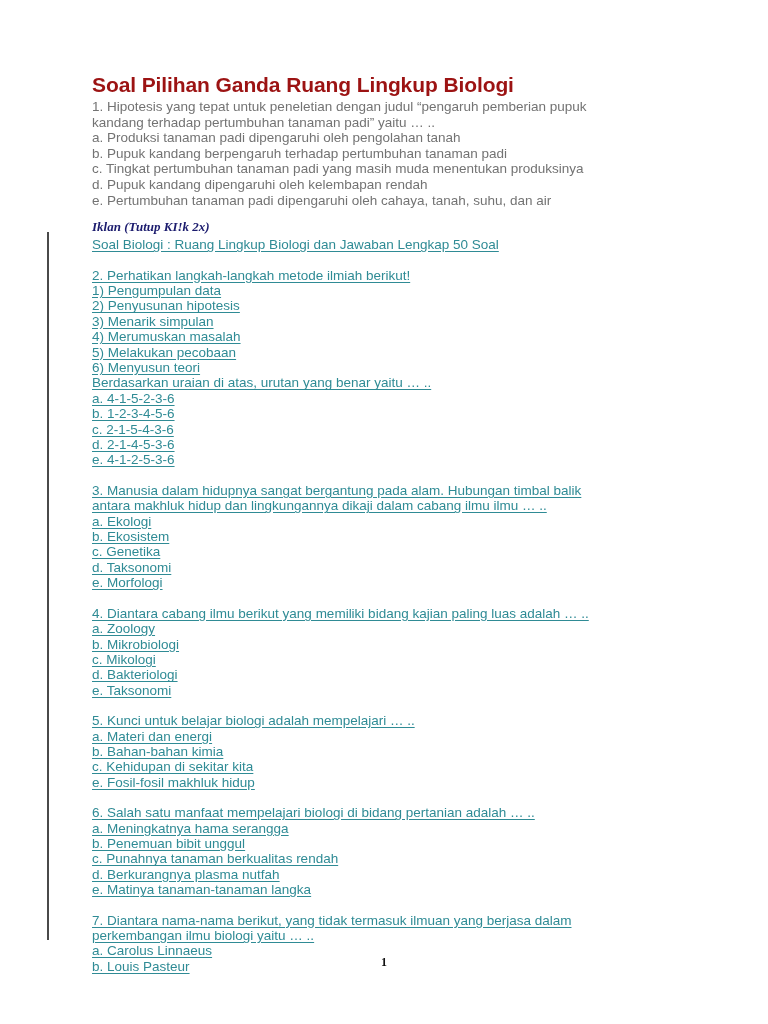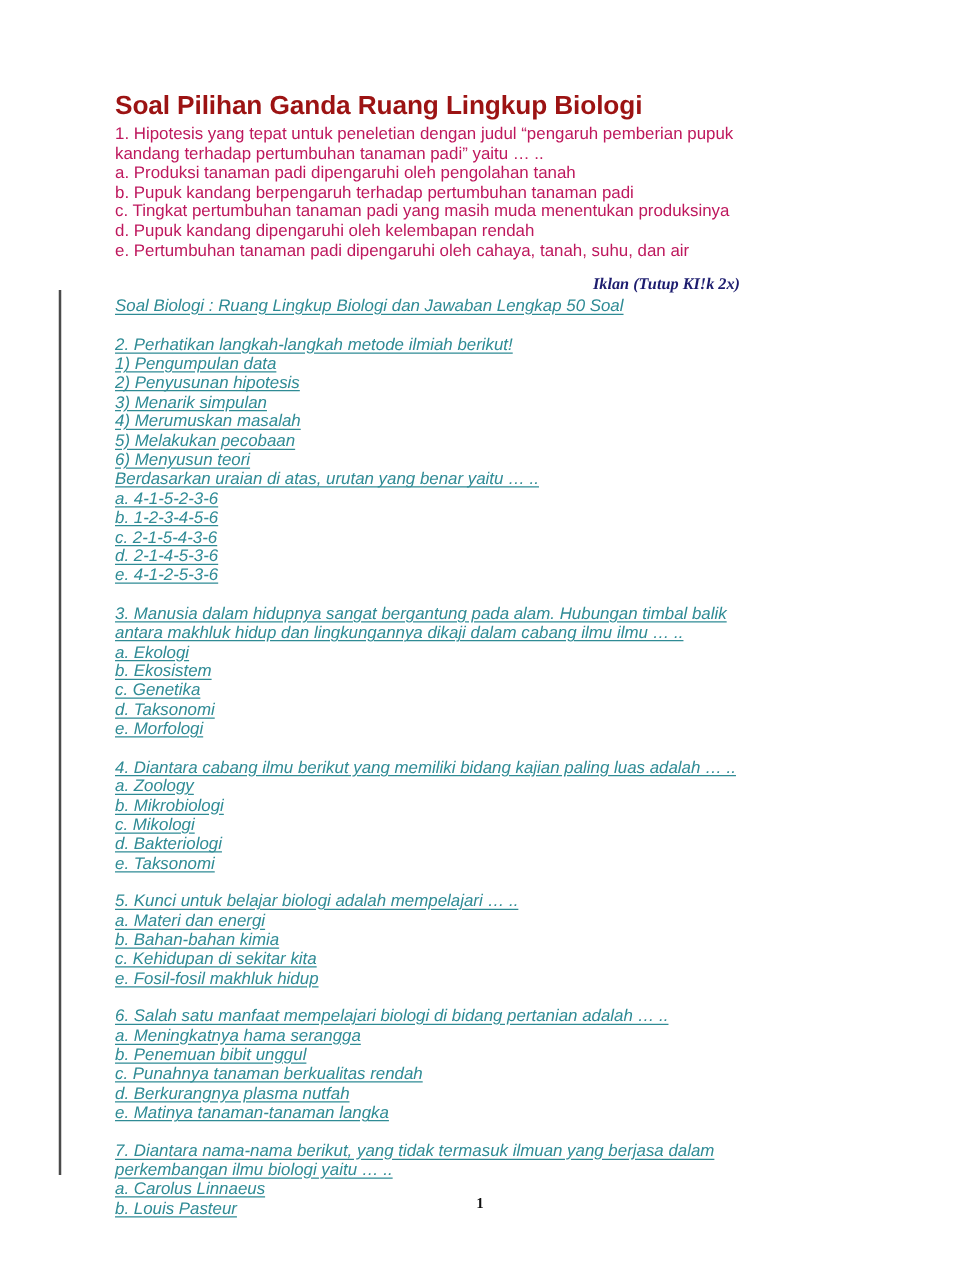--- a/index.html
+++ b/index.html
@@ -46,49 +46,48 @@
   .doc-title {
     color: #9c1313;
     font-size: 21px;
     font-weight: bold;
     line-height: 25px;
     margin: 0 0 2px 0;
     letter-spacing: -0.1px;
   }
 
   .q-black {
-    color: #be185d;
+    color: #737373;
     font-size: 13.5px;
     line-height: 15.6px;
     margin: 0;
   }
   .q-black .line { display: block; white-space: nowrap; }
 
   .iklan {
     font-family: "Liberation Serif", serif;
     font-style: italic;
     font-weight: bold;
     color: #1c1c6e;
     font-size: 13px;
-    text-align: right;
+    text-align: left;
     margin: 11px 0 2px 0;
     width: 500px;
   }
 
   
   .link-block {
     color: #2f8b95;
     font-size: 13.5px;
     line-height: 15.4px;
     margin: 0;
   }
   .link-block .line {
     display: block;
     white-space: nowrap;
-    font-style: italic;
   }
   .link-block .line span.u {
     text-decoration: underline;
     text-underline-offset: 2px;
   }
   .spacer {
     display: block;
     height: 15px;
   }
 

